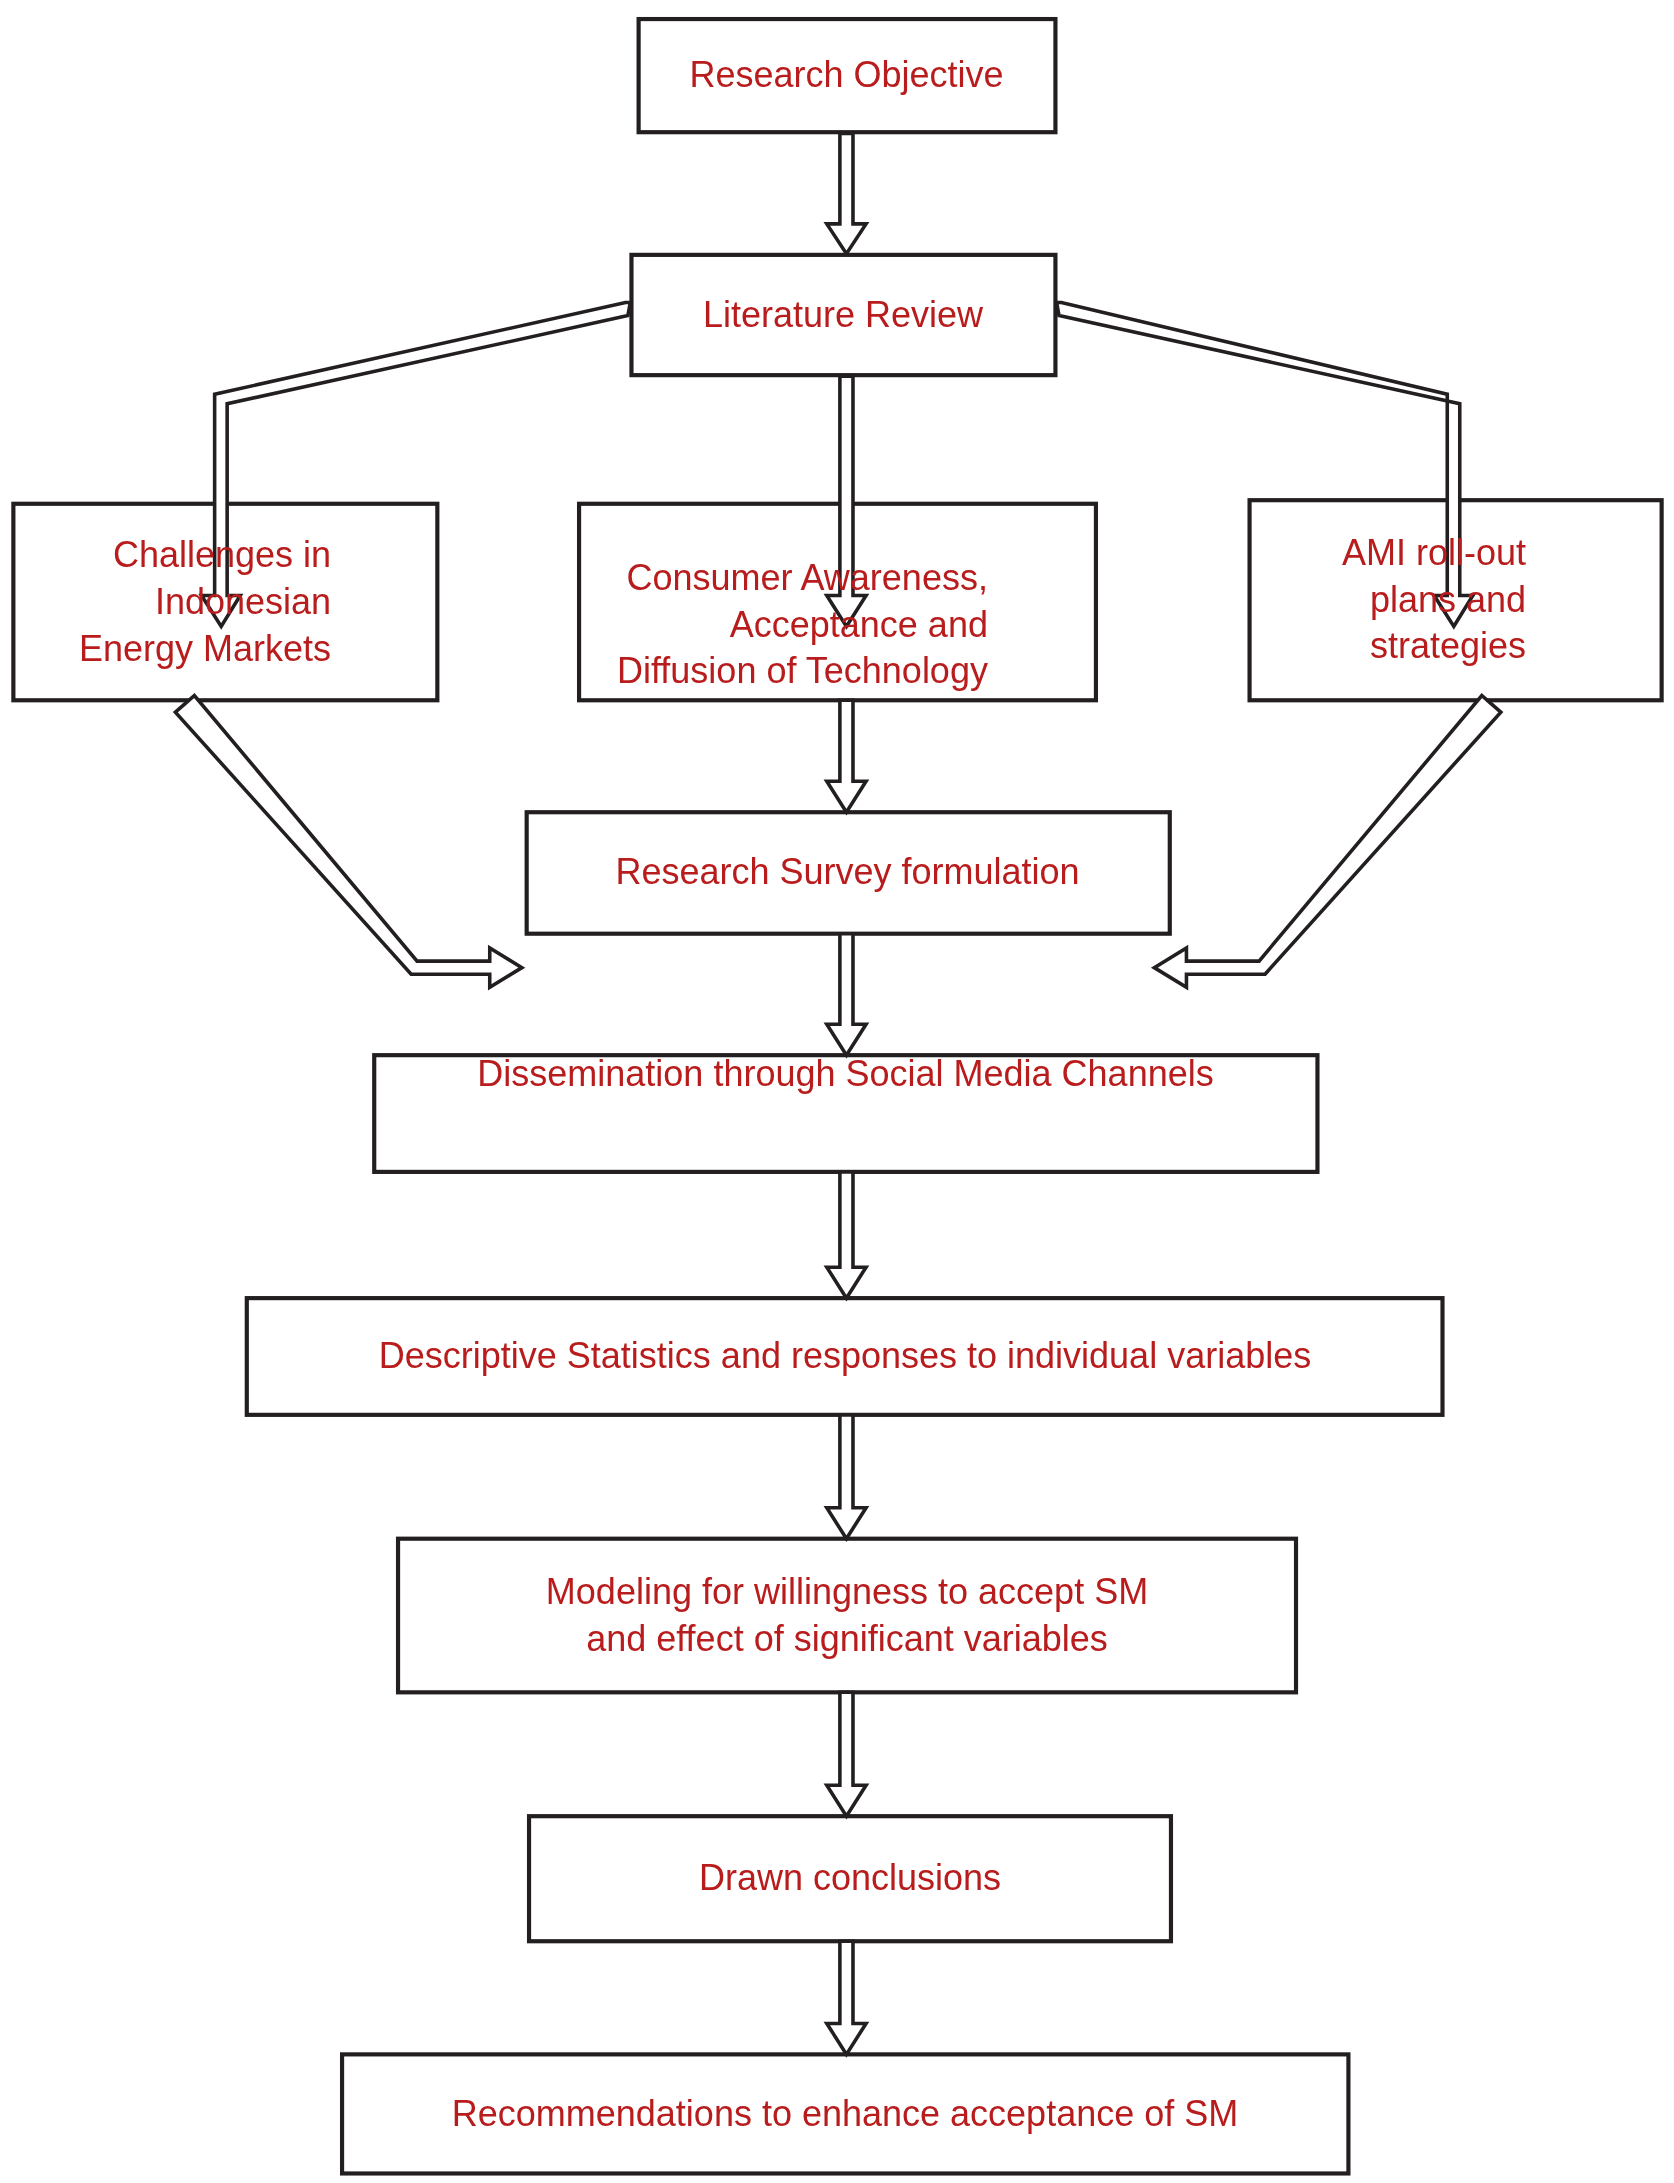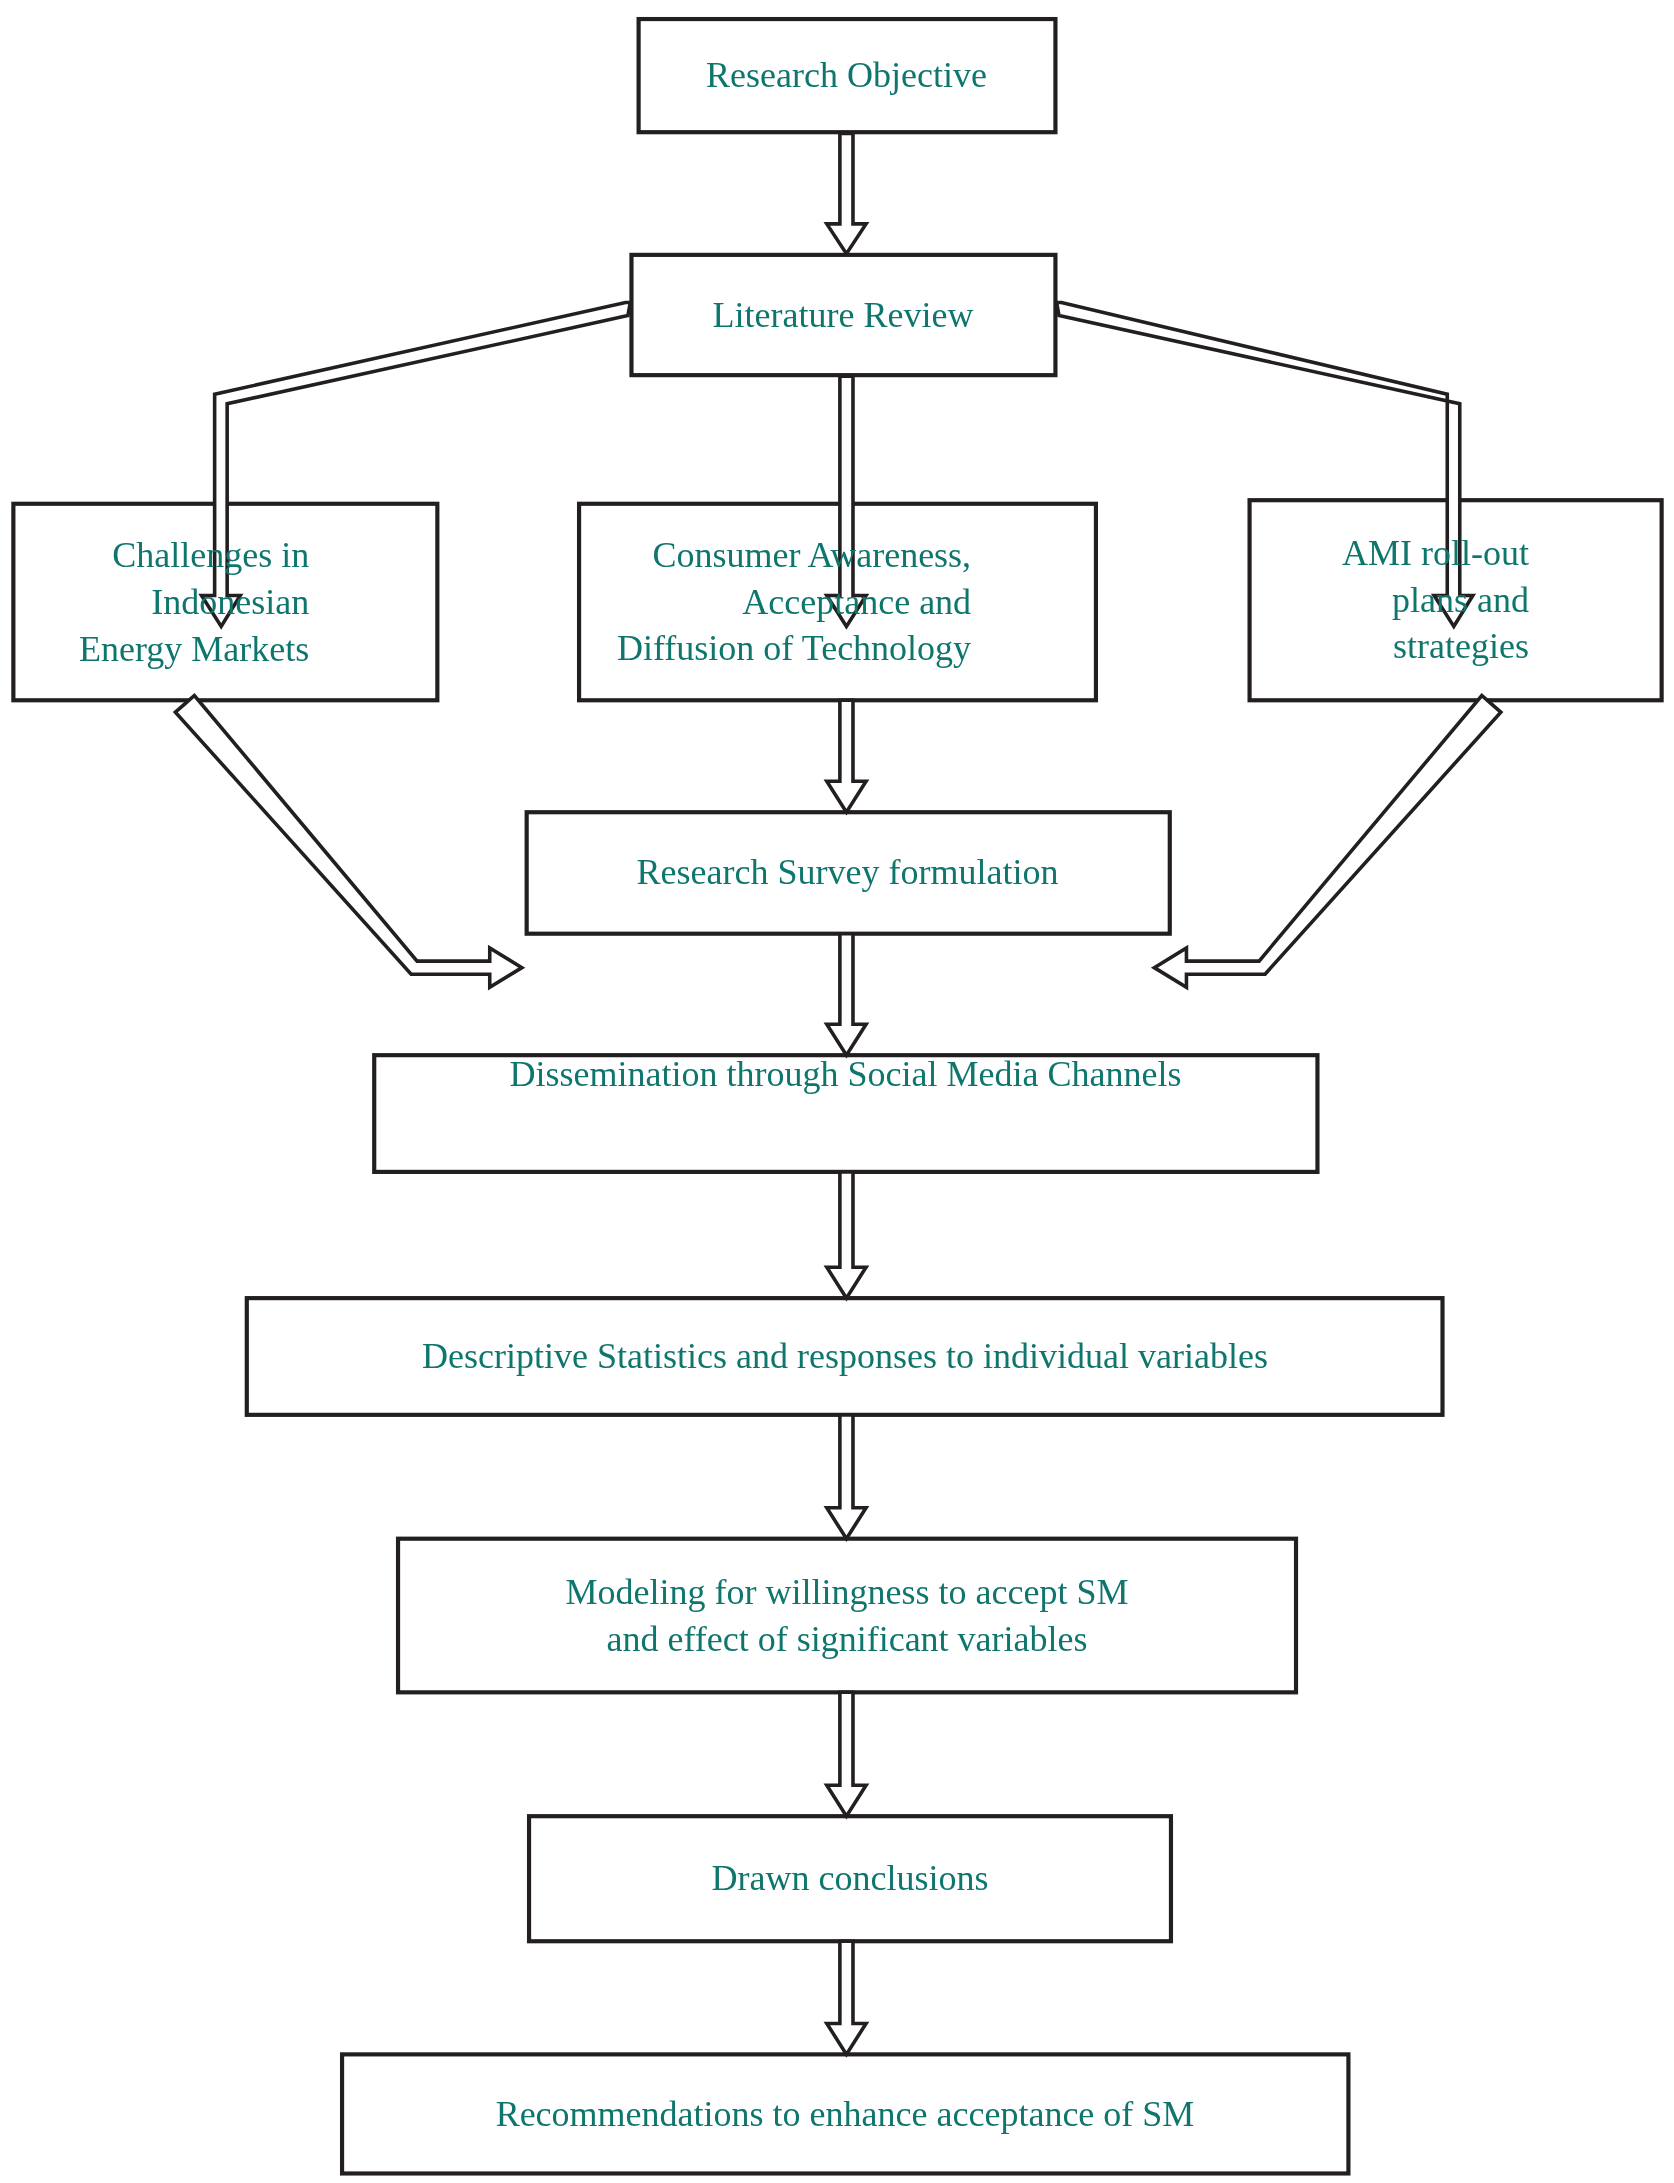--- a/index.html
+++ b/index.html
@@ -33,22 +33,22 @@
     stroke: #231f20;
     stroke-width: 6;
     stroke-linejoin: miter;
   }
   .node-label {
     position: absolute;
     box-sizing: border-box;
     display: flex;
     flex-direction: column;
     justify-content: center;
-    color: #0f766e;
-    font-family: Liberation Serif, serif;
+    color: #b91c1c;
+    font-family: Liberation Sans, sans-serif;
     font-size: 36px;
     line-height: 1.30;
     white-space: pre-line;
     pointer-events: none;
   }
   .node-label.center { align-items: center; text-align: center; }
   .node-label.left   { align-items: flex-start; text-align: right; }
 </style>
 </head>
 <body>
@@ -105,21 +105,21 @@
   </svg>
 
   <div class="node-label center" style="left:638px; top:19px; width:417px; height:113px; padding:0 15.5px;">Research Objective</div>
 
   <div class="node-label center" style="left:631px; top:255px; width:424px; height:120px; padding:0 15.5px;">Literature Review</div>
 
   <div class="node-label left" style="left:13px; top:504px; width:424px; height:197px; padding:0 0 0 66px;">Challenges in
 Indonesian
 Energy Markets</div>
 
-  <div class="node-label left" style="left:579px; top:504px; width:517px; height:197px; padding:0 0 1px 38px;">Consumer Awareness,
+  <div class="node-label left" style="left:579px; top:527px; width:517px; height:197px; padding:0 0 1px 38px;">Consumer Awareness,
 Acceptance and
 Diffusion of Technology</div>
 
   <div class="node-label left" style="left:1249px; top:500px; width:412px; height:200px; padding:0 0 0 93px;">AMI roll-out
 plans and
 strategies</div>
 
   <div class="node-label center" style="left:526px; top:812px; width:643px; height:121px; padding:8px 18px;">Research Survey formulation</div>
 
   <div class="node-label center" style="left:374px; top:1016px; width:943px; height:117px; padding:0 10px;">Dissemination through Social Media Channels</div>

